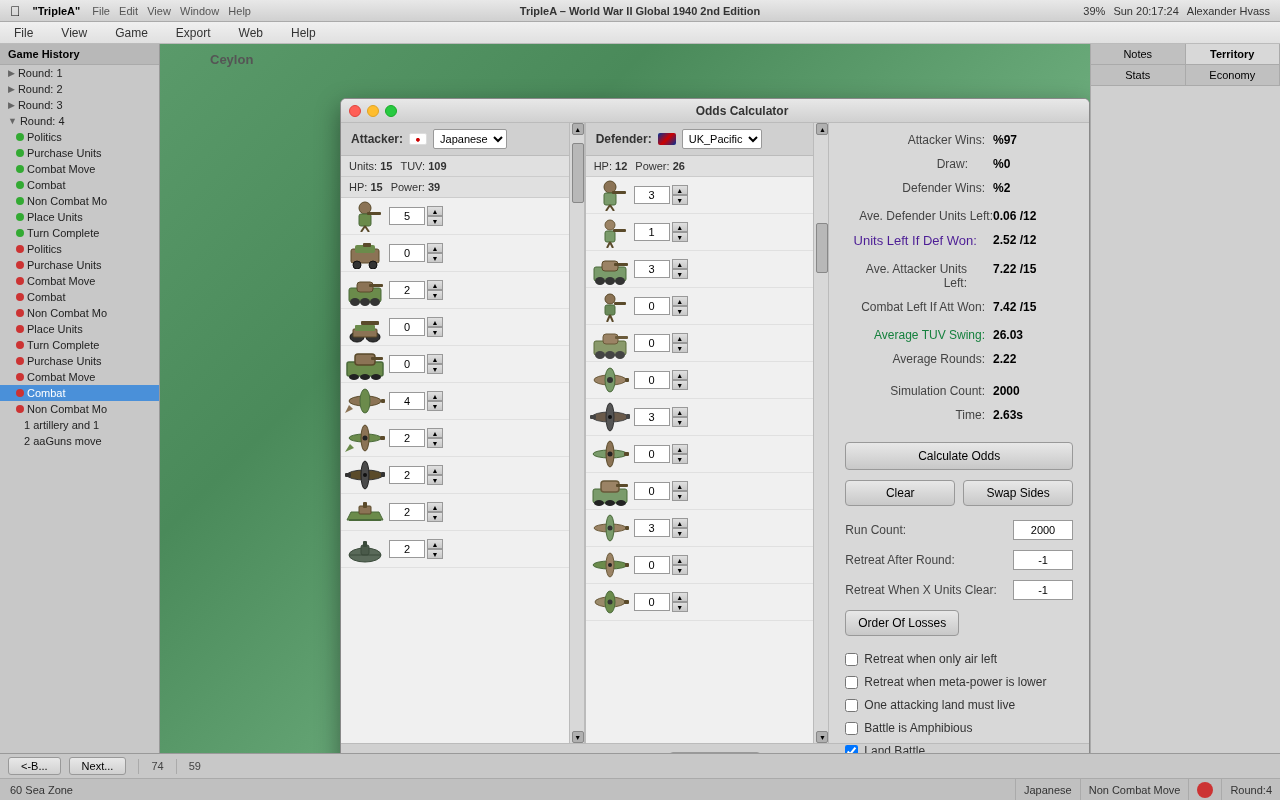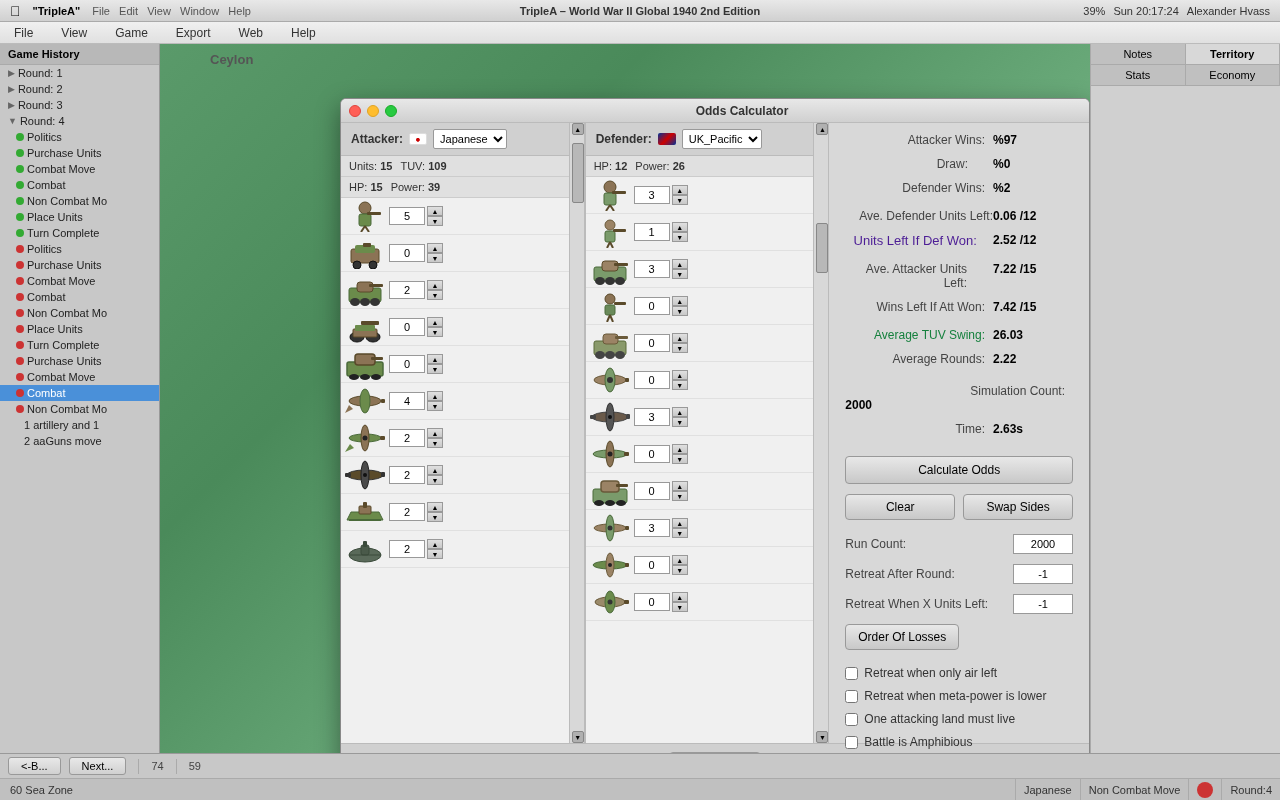--- a/index.html
+++ b/index.html
@@ -1091,34 +1091,34 @@
             <div style="display:flex;justify-content:space-between;margin-bottom:8px;">
               <span style="font-size:13px;color:#4c1d95;flex:1;text-align:center;padding-right:8px;">Units Left If Def Won:</span>
               <span style="font-size:12px;font-weight:bold;min-width:80px;">2.52 /12</span>
             </div>
 
             <div style="display:flex;justify-content:flex-start;margin-bottom:4px;gap:18px;">
               <span style="font-size:12px;color:#444;flex:1;text-align:right;padding-right:8px;">Ave. Attacker Units Left:</span>
               <span style="font-size:12px;font-weight:bold;min-width:80px;">7.22 /15</span>
             </div>
             <div style="display:flex;justify-content:space-between;margin-bottom:8px;">
-              <span style="font-size:12px;color:#444;flex:1;text-align:right;padding-right:8px;">Wins Left If Att Won:</span>
+              <span style="font-size:12px;color:#444;flex:1;text-align:right;padding-right:8px;">Combat Left If Att Won:</span>
               <span style="font-size:12px;font-weight:bold;min-width:80px;">7.42 /15</span>
             </div>
 
             <div style="display:flex;justify-content:space-between;margin-bottom:4px;">
               <span style="font-size:12px;color:#15803d;flex:1;text-align:right;padding-right:8px;">Average TUV Swing:</span>
               <span style="font-size:12px;font-weight:bold;min-width:80px;">26.03</span>
             </div>
             <div style="display:flex;justify-content:space-between;margin-bottom:12px;">
               <span style="font-size:12px;color:#444;flex:1;text-align:right;padding-right:8px;">Average Rounds:</span>
               <span style="font-size:12px;font-weight:bold;min-width:80px;">2.22</span>
             </div>
 
-            <div style="display:flex;margin-bottom:4px;flex-direction:column;">
+            <div style="display:flex;margin-bottom:4px;">
               <span style="font-size:12px;color:#444;flex:1;text-align:right;padding-right:8px;">Simulation Count:</span>
               <span style="font-size:12px;font-weight:bold;min-width:80px;">2000</span>
             </div>
             <div style="display:flex;justify-content:space-between;margin-bottom:14px;">
               <span style="font-size:12px;color:#444;flex:1;text-align:right;padding-right:8px;">Time:</span>
               <span style="font-size:12px;font-weight:bold;min-width:80px;">2.63s</span>
             </div>
 
             <button class="calc-button">Calculate Odds</button>
 
@@ -1131,21 +1131,21 @@
               <span class="input-label">Run Count:</span>
               <input type="text" class="input-field" value="2000" style="">
             </div>
 
             <div class="input-row">
               <span class="input-label">Retreat After Round:</span>
               <input type="text" class="input-field" value="-1" style="">
             </div>
 
             <div class="input-row">
-              <span class="input-label">Retreat When X Units Left:</span>
+              <span class="input-label">Retreat When X Units Clear:</span>
               <input type="text" class="input-field" value="-1" style="">
             </div>
 
             <button class="half-button" style="width:50%;margin-bottom:10px;">Order Of Losses</button>
 
             <div class="checkbox-row">
               <input type="checkbox" style="">
               <span class="checkbox-label">Retreat when only air left</span>
             </div>
             <div class="checkbox-row">

